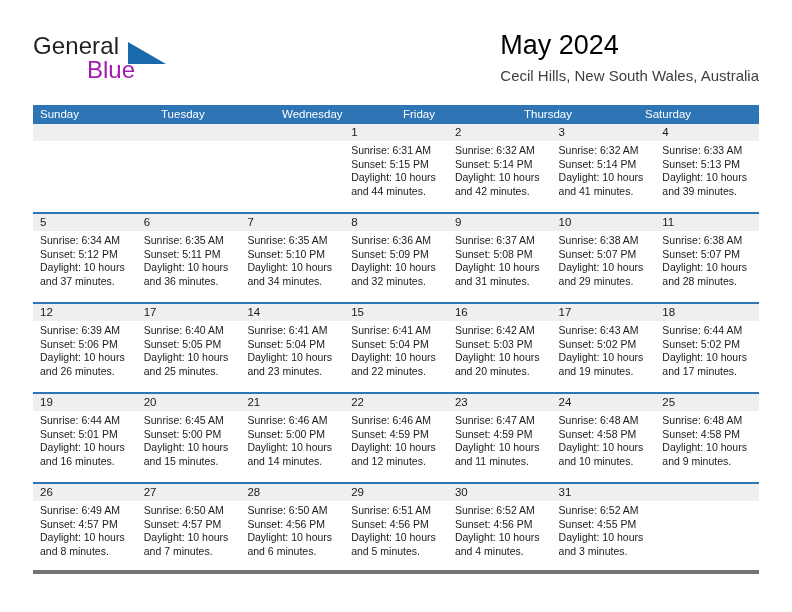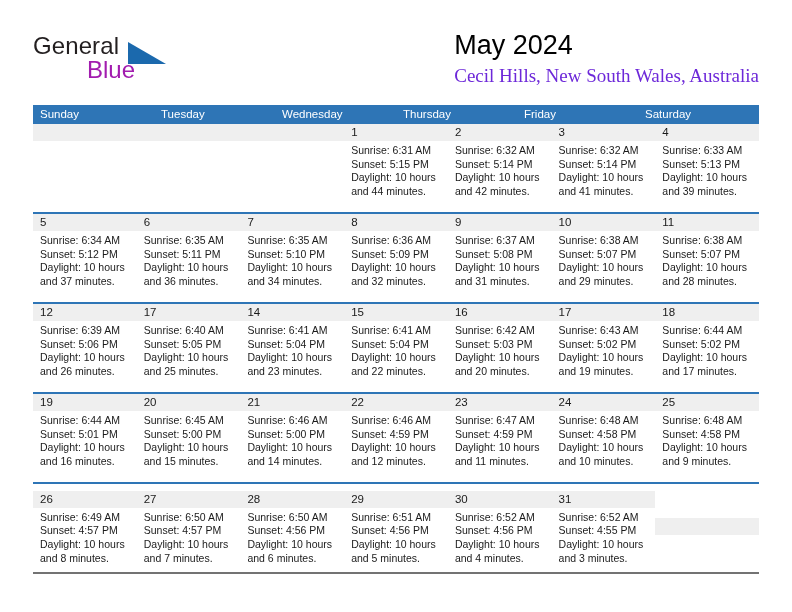--- a/index.html
+++ b/index.html
@@ -70,26 +70,25 @@
     top: 0;
     text-align: left;
   }
   .month-title {
     font-size: 27px;
     color: #000000;
     line-height: 34px;
     white-space: nowrap;
   }
   .location-title {
-    font-size: 19px;
-    color: #6d28d9;
+    font-size: 15px;
+    color: #404040;
     line-height: 20px;
     margin-top: 4px;
     white-space: nowrap;
-    font-family: Liberation Serif, serif;
   }
 
   
   .calendar {
     position: absolute;
     left: 33px;
     top: 105px;
     width: 726px;
   }
   .weekday-row {
@@ -108,21 +107,21 @@
     white-space: nowrap;
     overflow: hidden;
   }
 
   .week-row {
     display: flex;
     height: 90px;
     border-bottom: 2px solid #2e75b6;
     box-sizing: border-box;
   }
-  .week-row:last-child { border-bottom: 2px solid #737373; align-items: center; }
+  .week-row:last-child { border-bottom: 4px solid #737373; }
 
   .day-cell {
     flex: 1 1 0;
     box-sizing: border-box;
     position: relative;
     background: #ffffff;
     overflow: hidden;
   }
   .day-number-band {
     height: 17px;
@@ -165,22 +164,22 @@
       <div class="location-title">Cecil Hills, New South Wales, Australia</div>
     </div>
 
   </div>
 
   <div class="calendar">
     <div class="weekday-row" id="weekday-row">
         <div class="weekday">Sunday</div>
         <div class="weekday">Tuesday</div>
         <div class="weekday">Wednesday</div>
+        <div class="weekday">Friday</div>
         <div class="weekday">Thursday</div>
-        <div class="weekday">Friday</div>
         <div class="weekday">Saturday</div>
       </div>
     <div id="weeks-container">
         <div class="week-row">
           <div class="day-cell empty">
             <div class="day-number-band">
               <span class="day-number"></span>
             </div>
             <div class="day-body"></div>
           </div>

